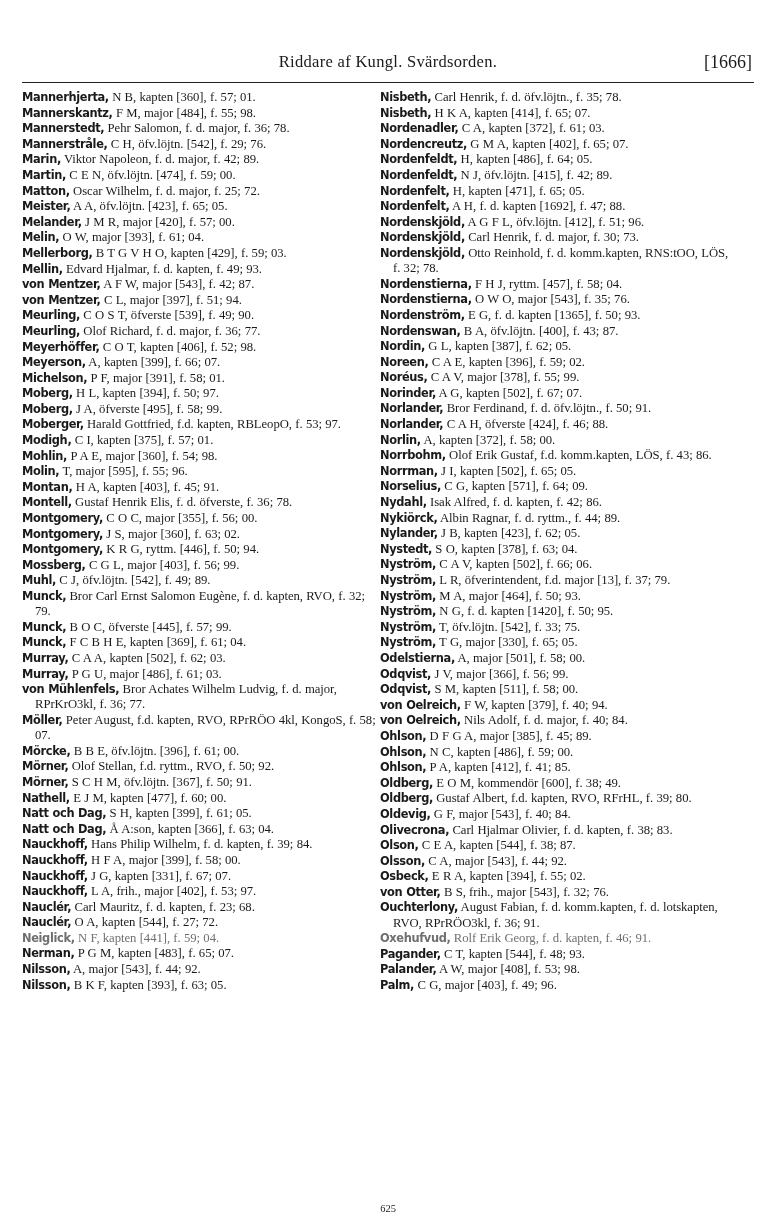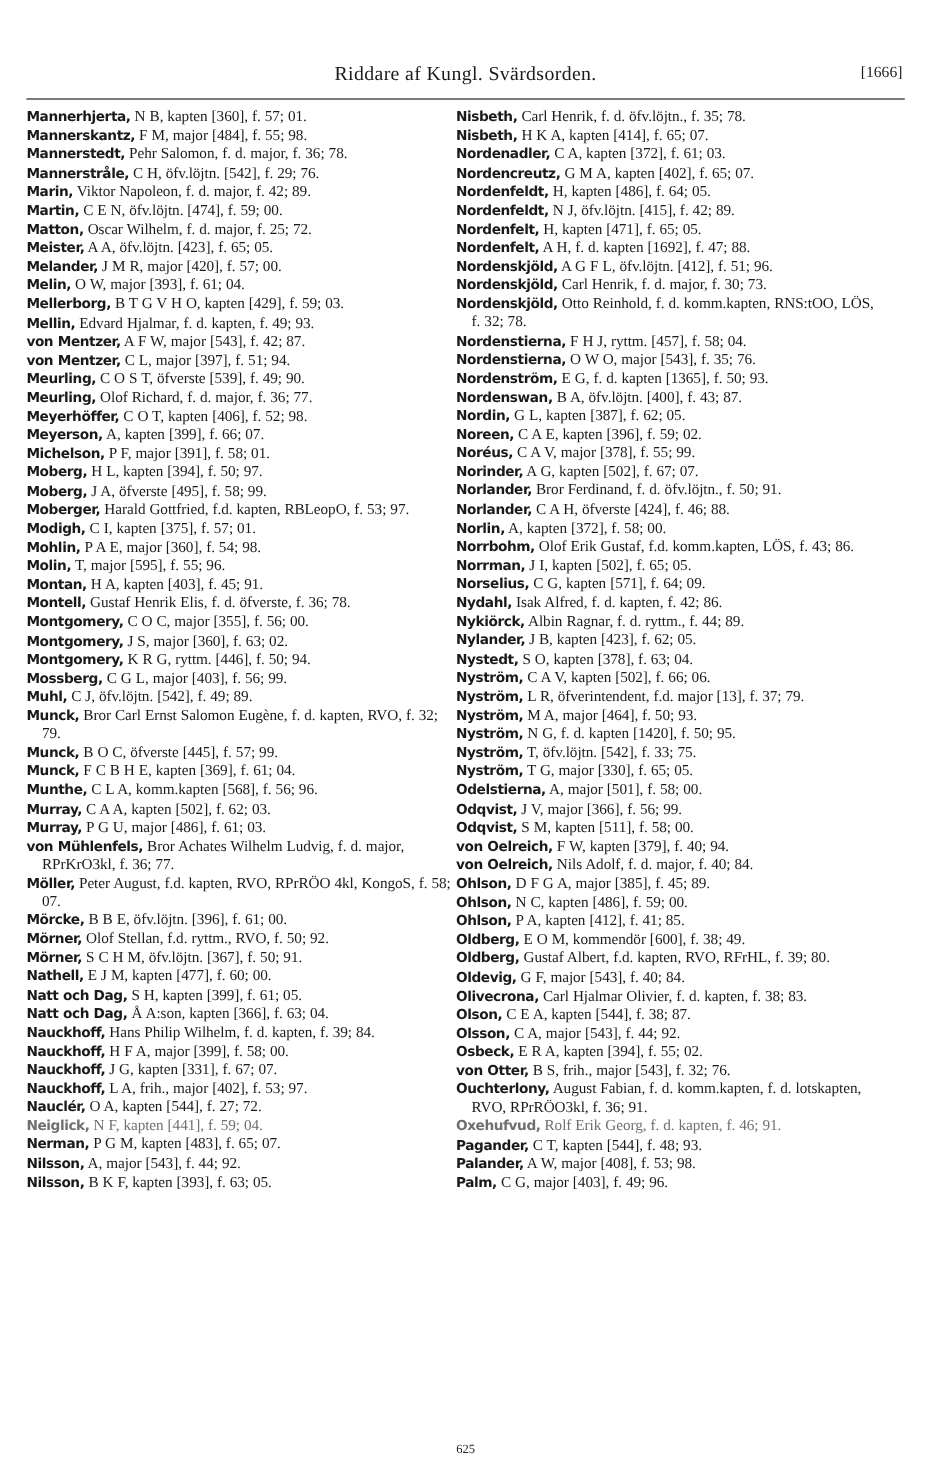--- a/index.html
+++ b/index.html
@@ -33,21 +33,21 @@
   .header-title {
     text-align: center;
     font-size: 16.5px;
     letter-spacing: 0.3px;
     font-family: "Liberation Serif", serif;
   }
   .header-page {
     position: absolute;
     right: 0;
     top: 0;
-    font-size: 13px;
+    font-size: 18px;
   }
   .rule {
     position: absolute;
     left: 22px;
     right: 22px;
     top: 82px;
     border-top: 1.1px solid #222;
   }
   .columns {
     position: absolute;
@@ -131,35 +131,35 @@
         <p class="entry"><span class="nm">Montan,</span><span> H A, kapten [403], f. 45; 91.</span></p>
         <p class="entry"><span class="nm">Montell,</span><span> Gustaf Henrik Elis, f. d. öfverste, f. 36; 78.</span></p>
         <p class="entry"><span class="nm">Montgomery,</span><span> C O C, major [355], f. 56; 00.</span></p>
         <p class="entry"><span class="nm">Montgomery,</span><span> J S, major [360], f. 63; 02.</span></p>
         <p class="entry"><span class="nm">Montgomery,</span><span> K R G, ryttm. [446], f. 50; 94.</span></p>
         <p class="entry"><span class="nm">Mossberg,</span><span> C G L, major [403], f. 56; 99.</span></p>
         <p class="entry"><span class="nm">Muhl,</span><span> C J, öfv.löjtn. [542], f. 49; 89.</span></p>
         <p class="entry"><span class="nm">Munck,</span><span> Bror Carl Ernst Salomon Eugène, f. d. kapten, RVO, f. 32; 79.</span></p>
         <p class="entry"><span class="nm">Munck,</span><span> B O C, öfverste [445], f. 57; 99.</span></p>
         <p class="entry"><span class="nm">Munck,</span><span> F C B H E, kapten [369], f. 61; 04.</span></p>
-        <p class="entry"><span class="nm">Munthe,</span><span> C L A, komm.kapten [568], f. 56; 96.</span></p>
         <p class="entry"><span class="nm">Murray,</span><span> C A A, kapten [502], f. 62; 03.</span></p>
         <p class="entry"><span class="nm">Murray,</span><span> P G U, major [486], f. 61; 03.</span></p>
         <p class="entry"><span class="nm">von Mühlenfels,</span><span> Bror Achates Wilhelm Ludvig, f. d. major, RPrKrO3kl, f. 36; 77.</span></p>
         <p class="entry"><span class="nm">Möller,</span><span> Peter August, f.d. kapten, RVO, RPrRÖO 4kl, KongoS, f. 58; 07.</span></p>
         <p class="entry"><span class="nm">Mörcke,</span><span> B B E, öfv.löjtn. [396], f. 61; 00.</span></p>
         <p class="entry"><span class="nm">Mörner,</span><span> Olof Stellan, f.d. ryttm., RVO, f. 50; 92.</span></p>
         <p class="entry"><span class="nm">Mörner,</span><span> S C H M, öfv.löjtn. [367], f. 50; 91.</span></p>
         <p class="entry"><span class="nm">Nathell,</span><span> E J M, kapten [477], f. 60; 00.</span></p>
         <p class="entry"><span class="nm">Natt och Dag,</span><span> S H, kapten [399], f. 61; 05.</span></p>
         <p class="entry"><span class="nm">Natt och Dag,</span><span> Å A:son, kapten [366], f. 63; 04.</span></p>
         <p class="entry"><span class="nm">Nauckhoff,</span><span> Hans Philip Wilhelm, f. d. kapten, f. 39; 84.</span></p>
         <p class="entry"><span class="nm">Nauckhoff,</span><span> H F A, major [399], f. 58; 00.</span></p>
         <p class="entry"><span class="nm">Nauckhoff,</span><span> J G, kapten [331], f. 67; 07.</span></p>
         <p class="entry"><span class="nm">Nauckhoff,</span><span> L A, frih., major [402], f. 53; 97.</span></p>
+        <p class="entry"><span class="nm">Nauclér,</span><span> Carl Mauritz, f. d. kapten, f. 23; 68.</span></p>
         <p class="entry"><span class="nm">Nauclér,</span><span> O A, kapten [544], f. 27; 72.</span></p>
         <p class="entry faded"><span class="nm">Neiglick,</span><span> N F, kapten [441], f. 59; 04.</span></p>
         <p class="entry"><span class="nm">Nerman,</span><span> P G M, kapten [483], f. 65; 07.</span></p>
         <p class="entry"><span class="nm">Nilsson,</span><span> A, major [543], f. 44; 92.</span></p>
         <p class="entry"><span class="nm">Nilsson,</span><span> B K F, kapten [393], f. 63; 05.</span></p>
       </div>
     <div class="col" id="col1">
         <p class="entry"><span class="nm">Nisbeth,</span><span> Carl Henrik, f. d. öfv.löjtn., f. 35; 78.</span></p>
         <p class="entry"><span class="nm">Nisbeth,</span><span> H K A, kapten [414], f. 65; 07.</span></p>
         <p class="entry"><span class="nm">Nordenadler,</span><span> C A, kapten [372], f. 61; 03.</span></p>

